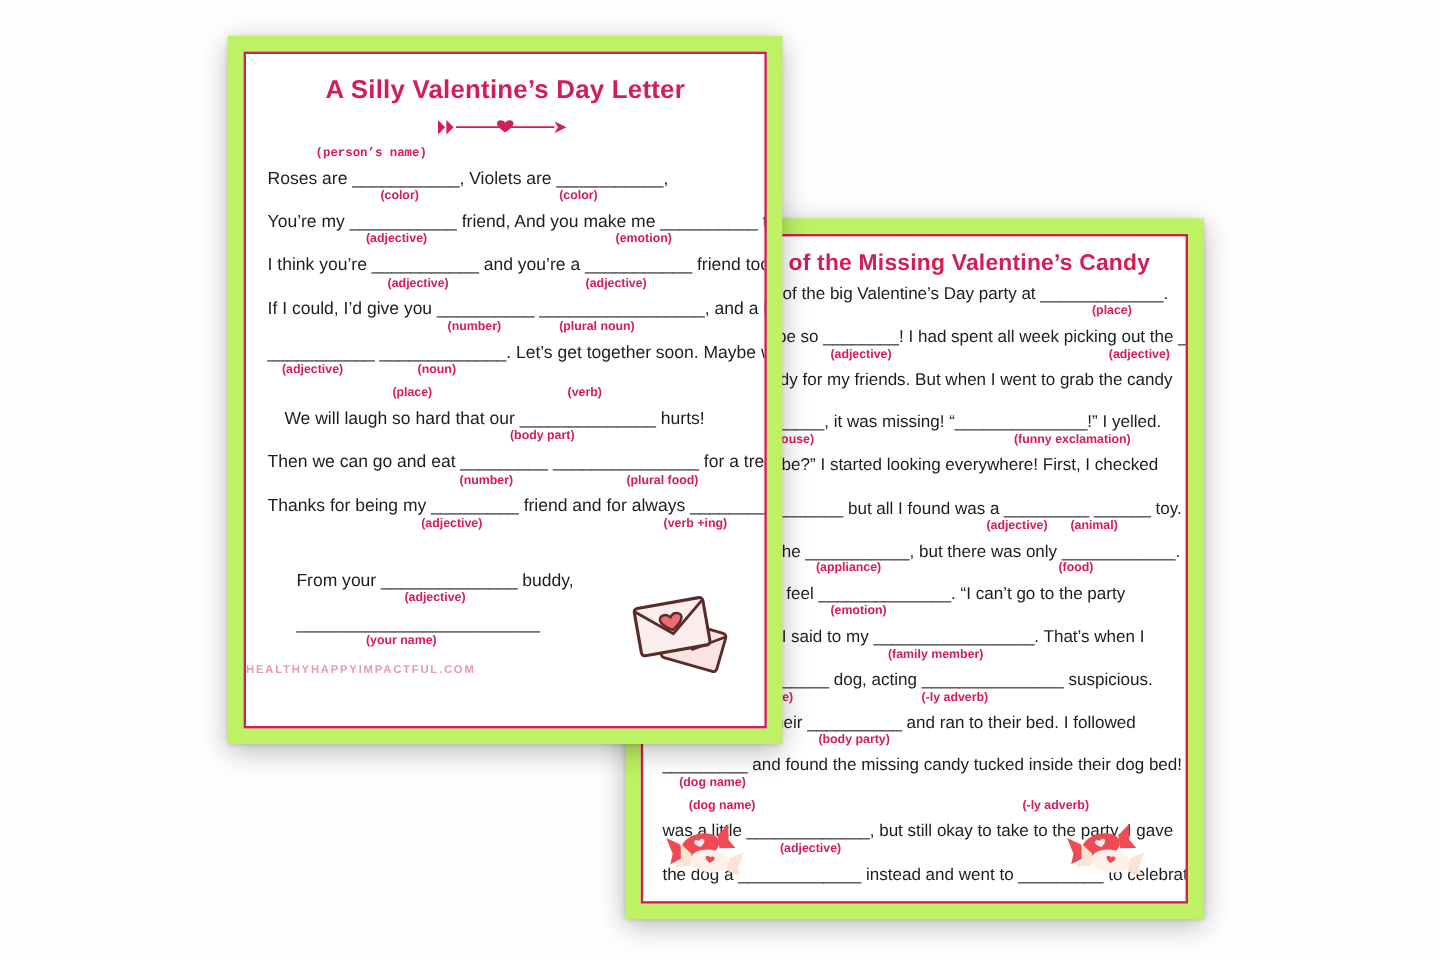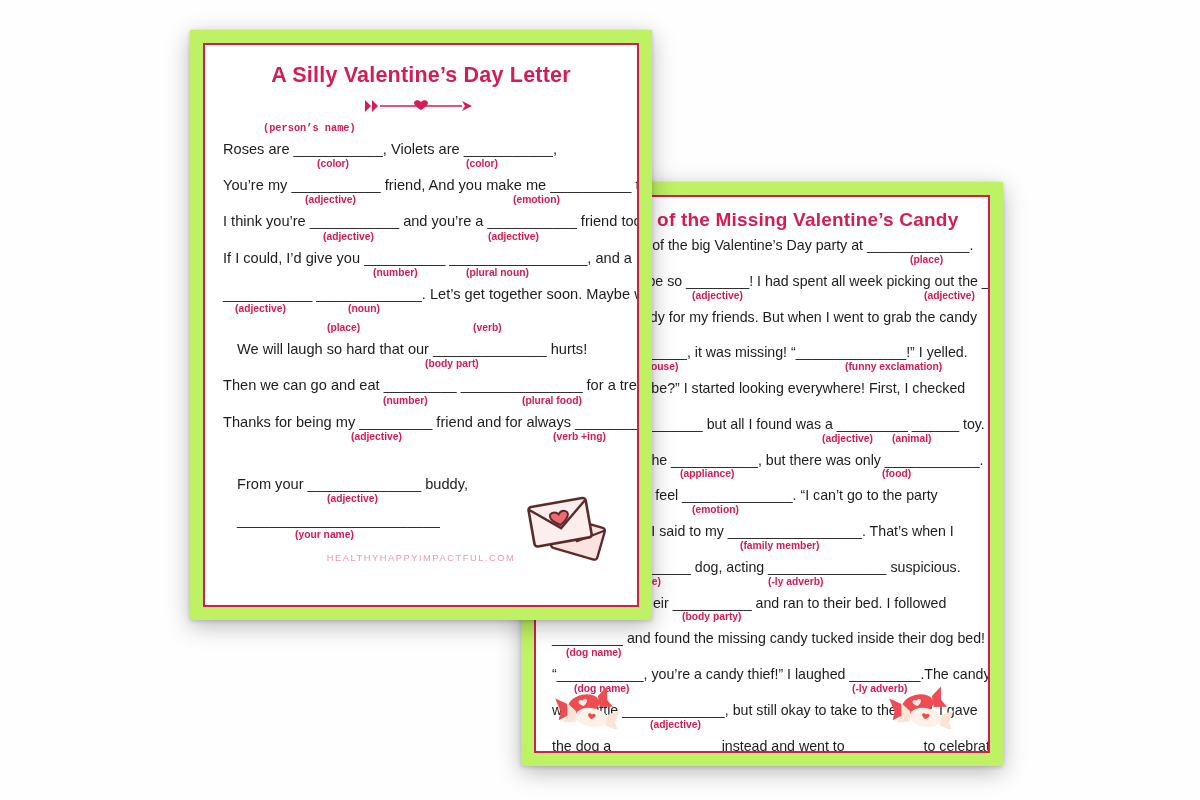--- a/index.html
+++ b/index.html
@@ -67,25 +67,24 @@
     font-size: 10.3px;
     font-weight: 700;
     white-space: nowrap;
   }
 
   .indent-1 { padding-left: 14px; }
   .gap-sm { height: 4px; }
   .gap-lg { height: 26px; }
 
   .watermark {
-    text-align: center;
     color: #e79aad;
     font-size: 9.4px;
     letter-spacing: 1.5px;
-    font-weight: 400;
+    font-weight: 700;
   }
 
   
   .art { position: absolute; pointer-events: none; }
   #envelope-art { right: 18px; bottom: 40px; width: 96px; height: 78px; }
   #candy-left-art { left: 18px; bottom: 22px; width: 82px; height: 48px; }
   #candy-right-art { right: 18px; bottom: 22px; width: 82px; height: 48px; }
 </style>
 </head>
 <body>
@@ -155,21 +154,20 @@
           <div class="line">They wagged their __________ and ran to their bed. I followed</div>
           <div class="hints">
             <span class="hint" style="left: 130px;">(body party)</span>
           </div>
           <div class="gap-sm"></div>
           <div class="line">_________ and found the missing candy tucked inside their dog bed!</div>
           <div class="hints">
             <span class="hint" style="left: 14px;">(dog name)</span>
           </div>
           <div class="gap-sm"></div>
-          <div class="line">“___________, you’re a candy thief!” I laughed _________.The candy</div>
           <div class="hints">
             <span class="hint" style="left: 22px;">(dog name)</span>
             <span class="hint" style="left: 300px;">(-ly adverb)</span>
           </div>
           <div class="gap-sm"></div>
           <div class="line">was a little _____________, but still okay to take to the party. I gave</div>
           <div class="hints">
             <span class="hint" style="left: 98px;">(adjective)</span>
           </div>
           <div class="gap-sm"></div>
@@ -280,21 +278,21 @@
           </div>
           <div class="gap-sm"></div>
           <div class="line">Thanks for being my _________ friend and for always ________ me.</div>
           <div class="hints">
             <span class="hint" style="left: 128px;">(adjective)</span>
             <span class="hint" style="left: 330px;">(verb +ing)</span>
           </div>
           <div class="gap-sm"></div>
         </div>
 
-      <div id="letter-closing" style="padding:0 14px 0 32px;">
+      <div id="letter-closing" style="padding:0 14px 0 42px;">
           <div class="gap-lg"></div>
           <div class="line">From your ______________ buddy,</div>
           <div class="hints">
             <span class="hint" style="left: 90px;">(adjective)</span>
           </div>
           <div class="gap-sm"></div>
           <div class="line">_________________________</div>
           <div class="hints">
             <span class="hint" style="left: 58px;">(your name)</span>
           </div>

